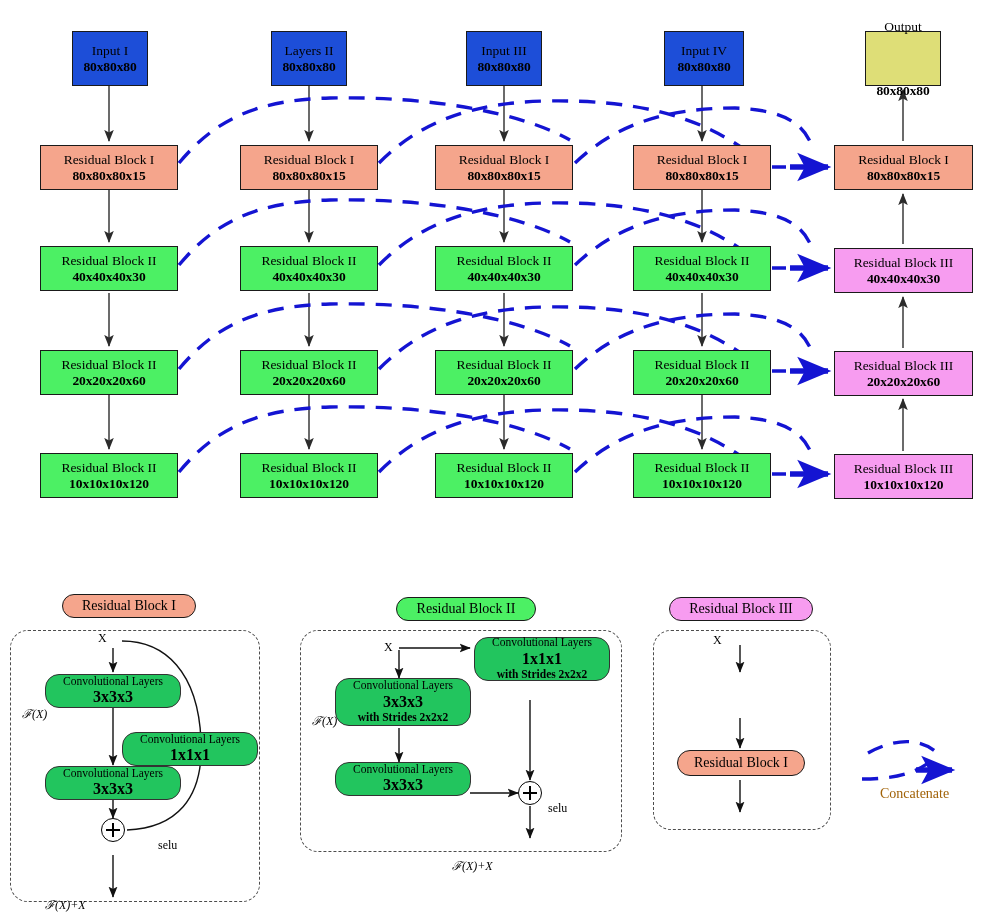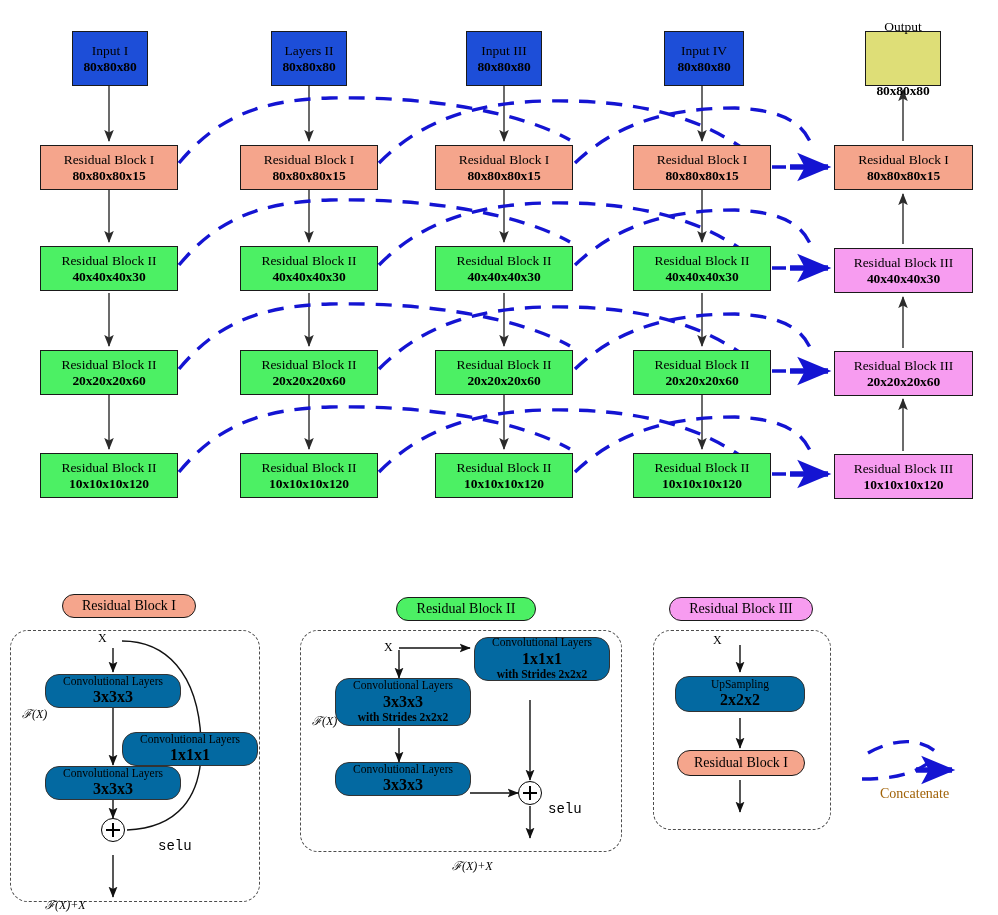--- a/index.html
+++ b/index.html
@@ -75,42 +75,42 @@
   }
   .pill.p-rb1 { background: #f5a58c; }
   .pill.p-rb2 { background: #4cf064; }
   .pill.p-rb3 { background: #f79cf0; }
 
   .rbox {
     position: absolute;
     box-sizing: border-box;
     border: 1px solid #333;
     border-radius: 14px;
-    background: #0369a1;
+    background: #22c55e;
     display: flex;
     flex-direction: column;
     align-items: center;
     justify-content: center;
     text-align: center;
     line-height: 1.18;
     color: #000;
     z-index: 6;
   }
   .rbox .r1 { font-size: 11.5px; }
   .rbox .r2 { font-size: 16px; font-weight: bold; }
   .rbox .r3 { font-size: 11.5px; font-weight: bold; }
 
   .lbl {
     position: absolute;
     font-size: 12px;
     color: #000;
     white-space: nowrap;
     z-index: 6;
   }
-  .lbl.small { font-size: 14px; font-family: Liberation Mono, monospace; }
+  .lbl.small { font-size: 12px; }
   .lbl.italicf { font-style: italic; margin-top: 39px; }
 
   .plus {
     position: absolute;
     box-sizing: border-box;
     width: 24px; height: 24px;
     border: 1.3px solid #000;
     border-radius: 50%;
     background: #fff;
     z-index: 6;
@@ -406,23 +406,19 @@
   <span class="lbl small" style="left:548px; top:801px;">selu</span>
   <span class="lbl italicf" style="left:452px; top:818px;">ℱ(X)+X</span>
 
   <div class="pill p-rb3" style="left:669px; top:597px; width:144px; height:24px;">
     <span>Residual Block III</span>
   </div>
   <div class="panel" style="left:653px; top:630px; width:178px; height:200px;"></div>
 
   <span class="lbl" style="left:713px; top:633px;">X</span>
 
-  <div class="rbox" style="left:675px; top:676px; width:130px; height:36px;">
-    <div class="r1">UpSampling</div>
-    <div class="r2">2x2x2</div>
-  </div>
   <div class="pill p-rb1" style="left:677px; top:750px; width:128px; height:26px;">
     <span>Residual Block I</span>
   </div>
 
   <div class="legend-text" style="left:880px; top:786px;">Concatenate</div>
 
 </div>
 
 </body></html>

